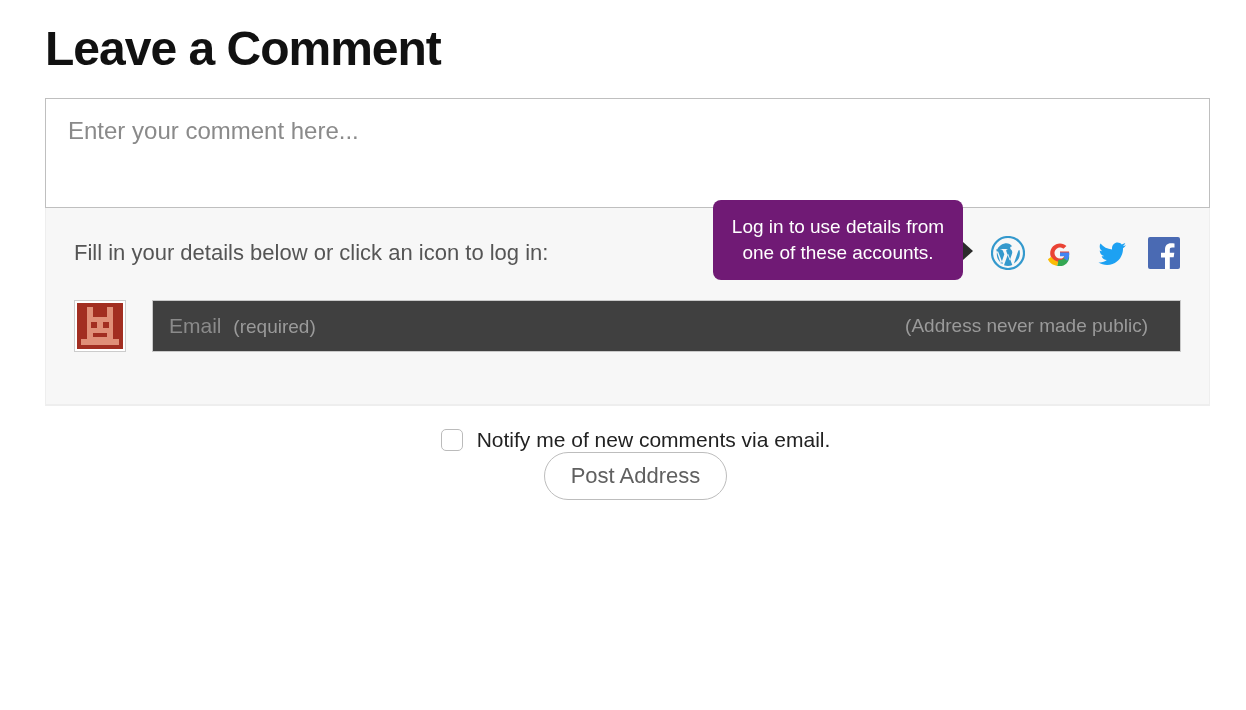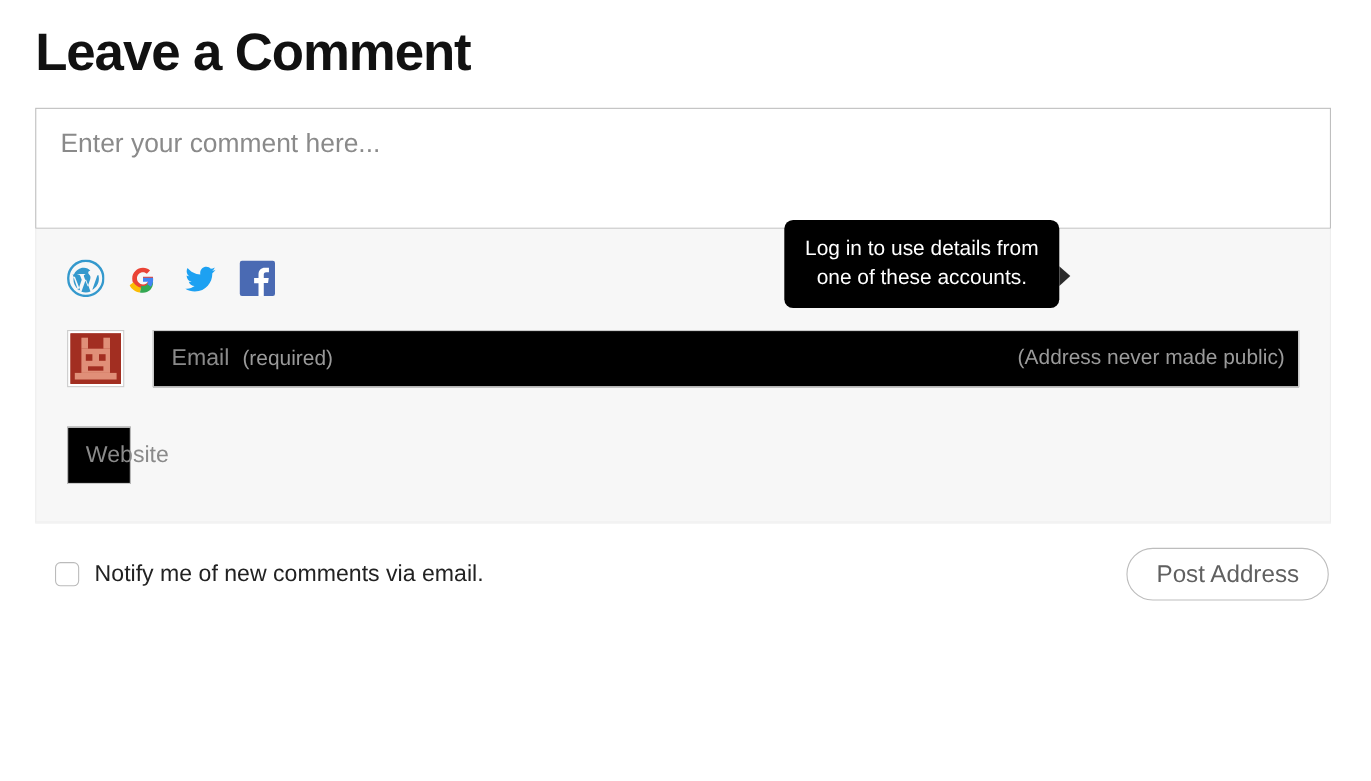--- a/index.html
+++ b/index.html
@@ -6,21 +6,21 @@
   html, body {
     margin: 0;
     padding: 0;
     font-family: -apple-system, BlinkMacSystemFont, "Segoe UI", Helvetica, Arial, sans-serif;
     font-size: 16px;
     color: #111;
     background: #fff;
   }
   .page {
     width: 1246px;
-    padding: 24px 36px 40px 32px;
+    padding: 24px 36px 40px 45px;
   }
   h2.heading {
     font-family: "Helvetica Neue", Helvetica, Arial, sans-serif;
     font-weight: 900;
     font-stretch: condensed;
     font-size: 48px;
     letter-spacing: -1px;
     margin: 0 0 24px 0;
     line-height: 1.05;
     color: #111;
@@ -67,21 +67,21 @@
     width: 34px;
     height: 34px;
     display: block;
     cursor: pointer;
   }
   .tooltip {
     position: absolute;
     top: -36px;
     right: 218px;
     width: 250px;
-    background: #000000;
+    background: #701a75;
     color: #fff;
     font-size: 19px;
     line-height: 1.35;
     text-align: center;
     padding: 14px 16px;
     border-radius: 8px;
     pointer-events: none;
     z-index: 5;
   }
   .tooltip::after {
@@ -113,45 +113,46 @@
     height: 100%;
     background: #a22e21;
     display: flex;
     align-items: center;
     justify-content: center;
   }
   .avatar-inner svg { width: 100%; height: 100%; display:block; }
   .field {
     position: relative;
     border: 1px solid #c9c9c9;
-    background: #000000;
+    background: #404040;
     height: 52px;
     display: flex;
     align-items: center;
     padding: 0 16px;
     font-size: 21px;
     color: #8a8a8a;
     width: 100%;
   }
   .field .label-main { color:#8a8a8a; white-space: nowrap; pointer-events:none; position:absolute; left:16px; }
   .field .label-hint { color:#9a9a9a; font-size:19px; margin-left:6px; pointer-events:none; }
   .field .right-hint {
     position: absolute;
-    right: 12px;
+    right: 32px;
     color: #9a9a9a;
     font-size: 19px;
     pointer-events: none;
   }
   .footer-row {
     display: flex;
     align-items: center;
     justify-content: space-between;
     padding: 22px 2px 0 18px;
     border-top: 1px solid #eee;
     margin-top: 0;
+    flex-direction: column;
   }
   .notify {
     display: flex;
     align-items: center;
     gap: 14px;
     font-size: 21px;
     color: #222;
   }
   .cb {
     width: 22px;
@@ -176,20 +177,21 @@
 
 <div class="page">
 
   <h2 class="heading">Leave a Comment</h2>
 
   <div class="comment-box" contenteditable="true" data-placeholder="Enter your comment here..." style=""></div>
 
   <div class="details-panel">
 
     <div class="details-row">
+      <div class="details-instructions">Fill in your details below or click an icon to log in:</div>
 
       <div class="tooltip">Log in to use details from one of these accounts.</div>
 
       <div class="social-icons">
         <span class="icon">
           <svg viewBox="0 0 34 34">
               <circle cx="17" cy="17" r="16" fill="none" stroke="#3499cd" stroke-width="2.2"></circle>
               <path fill="#3499cd" d="M5 13l5 15 3.3-9.7L12 15c-.5-1.2-1.3-1.4-2.5-1.5V13h7v.5c-1.3.1-1.5.9-1.1 2l3.3 9 2.3-6.7c.6-1.8.1-3.4-.8-4.1-.6-.5-1-1-1-1.7 0-1 .8-1.8 1.9-1.8C19.5 8 16.6 6.8 13.6 7.5 10.2 8.3 7.4 10.6 6 13.7L5 13zm23.5 1.2c.3 1 .4 2 .4 3.1 0 4.3-2.4 8.1-6 10.1l3.9-11.1c.6-1.6.9-2.9 1.7-2.1zM17 30c-1.4 0-2.7-.2-4-.7l4.1-11.5 4.2 11.3c-1.3.6-2.8.9-4.3.9zM7.1 15.6 12 28.1C8.3 26.2 5.8 22.4 5.8 18c0-.8.1-1.6.3-2.4h1z"></path>
             </svg>
         </span>
@@ -235,25 +237,20 @@
         <span class="label-main">
           <span>Email</span>
           <span class="label-hint">(required)</span>
         </span>
         <span class="right-hint">(Address never made public)</span>
       </div>
 
       <div></div>
 
       <div></div>
-      <div class="field">
-        <span class="label-main">
-          <span>Website</span>
-        </span>
-      </div>
     </div>
 
   </div>
 
   <div class="footer-row">
     <label class="notify">
       <span class="cb"></span>
       <span>Notify me of new comments via email.</span>
     </label>
     <button class="post-btn">Post Address</button>

